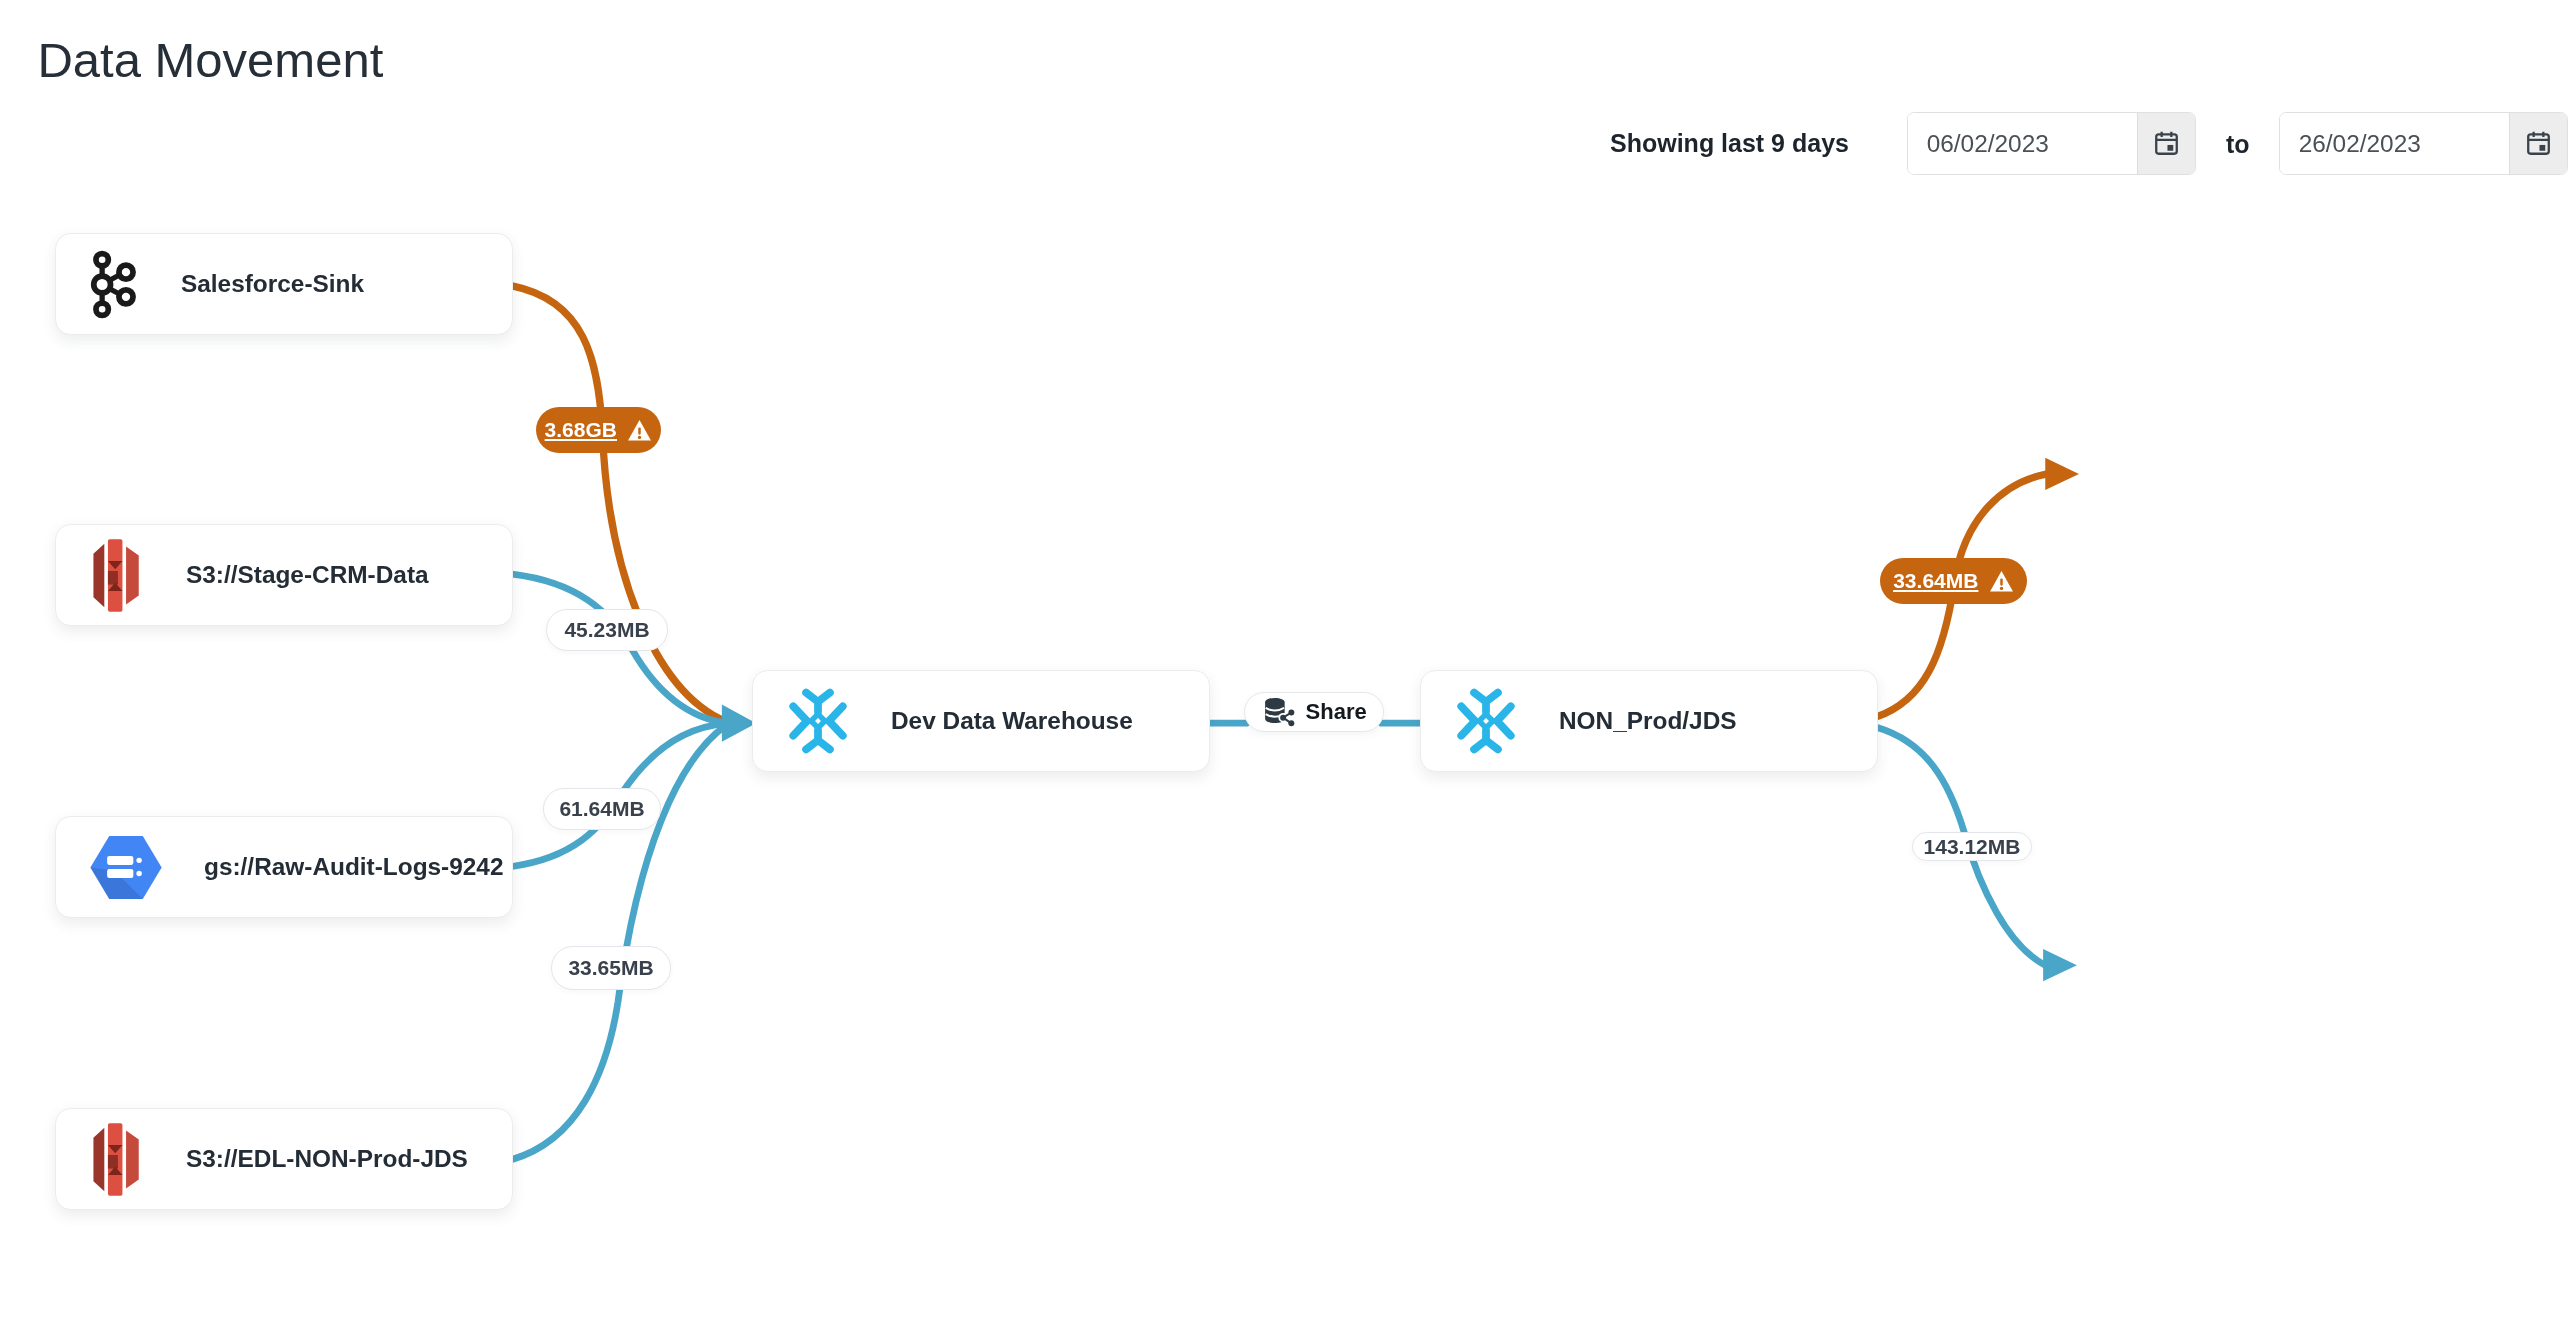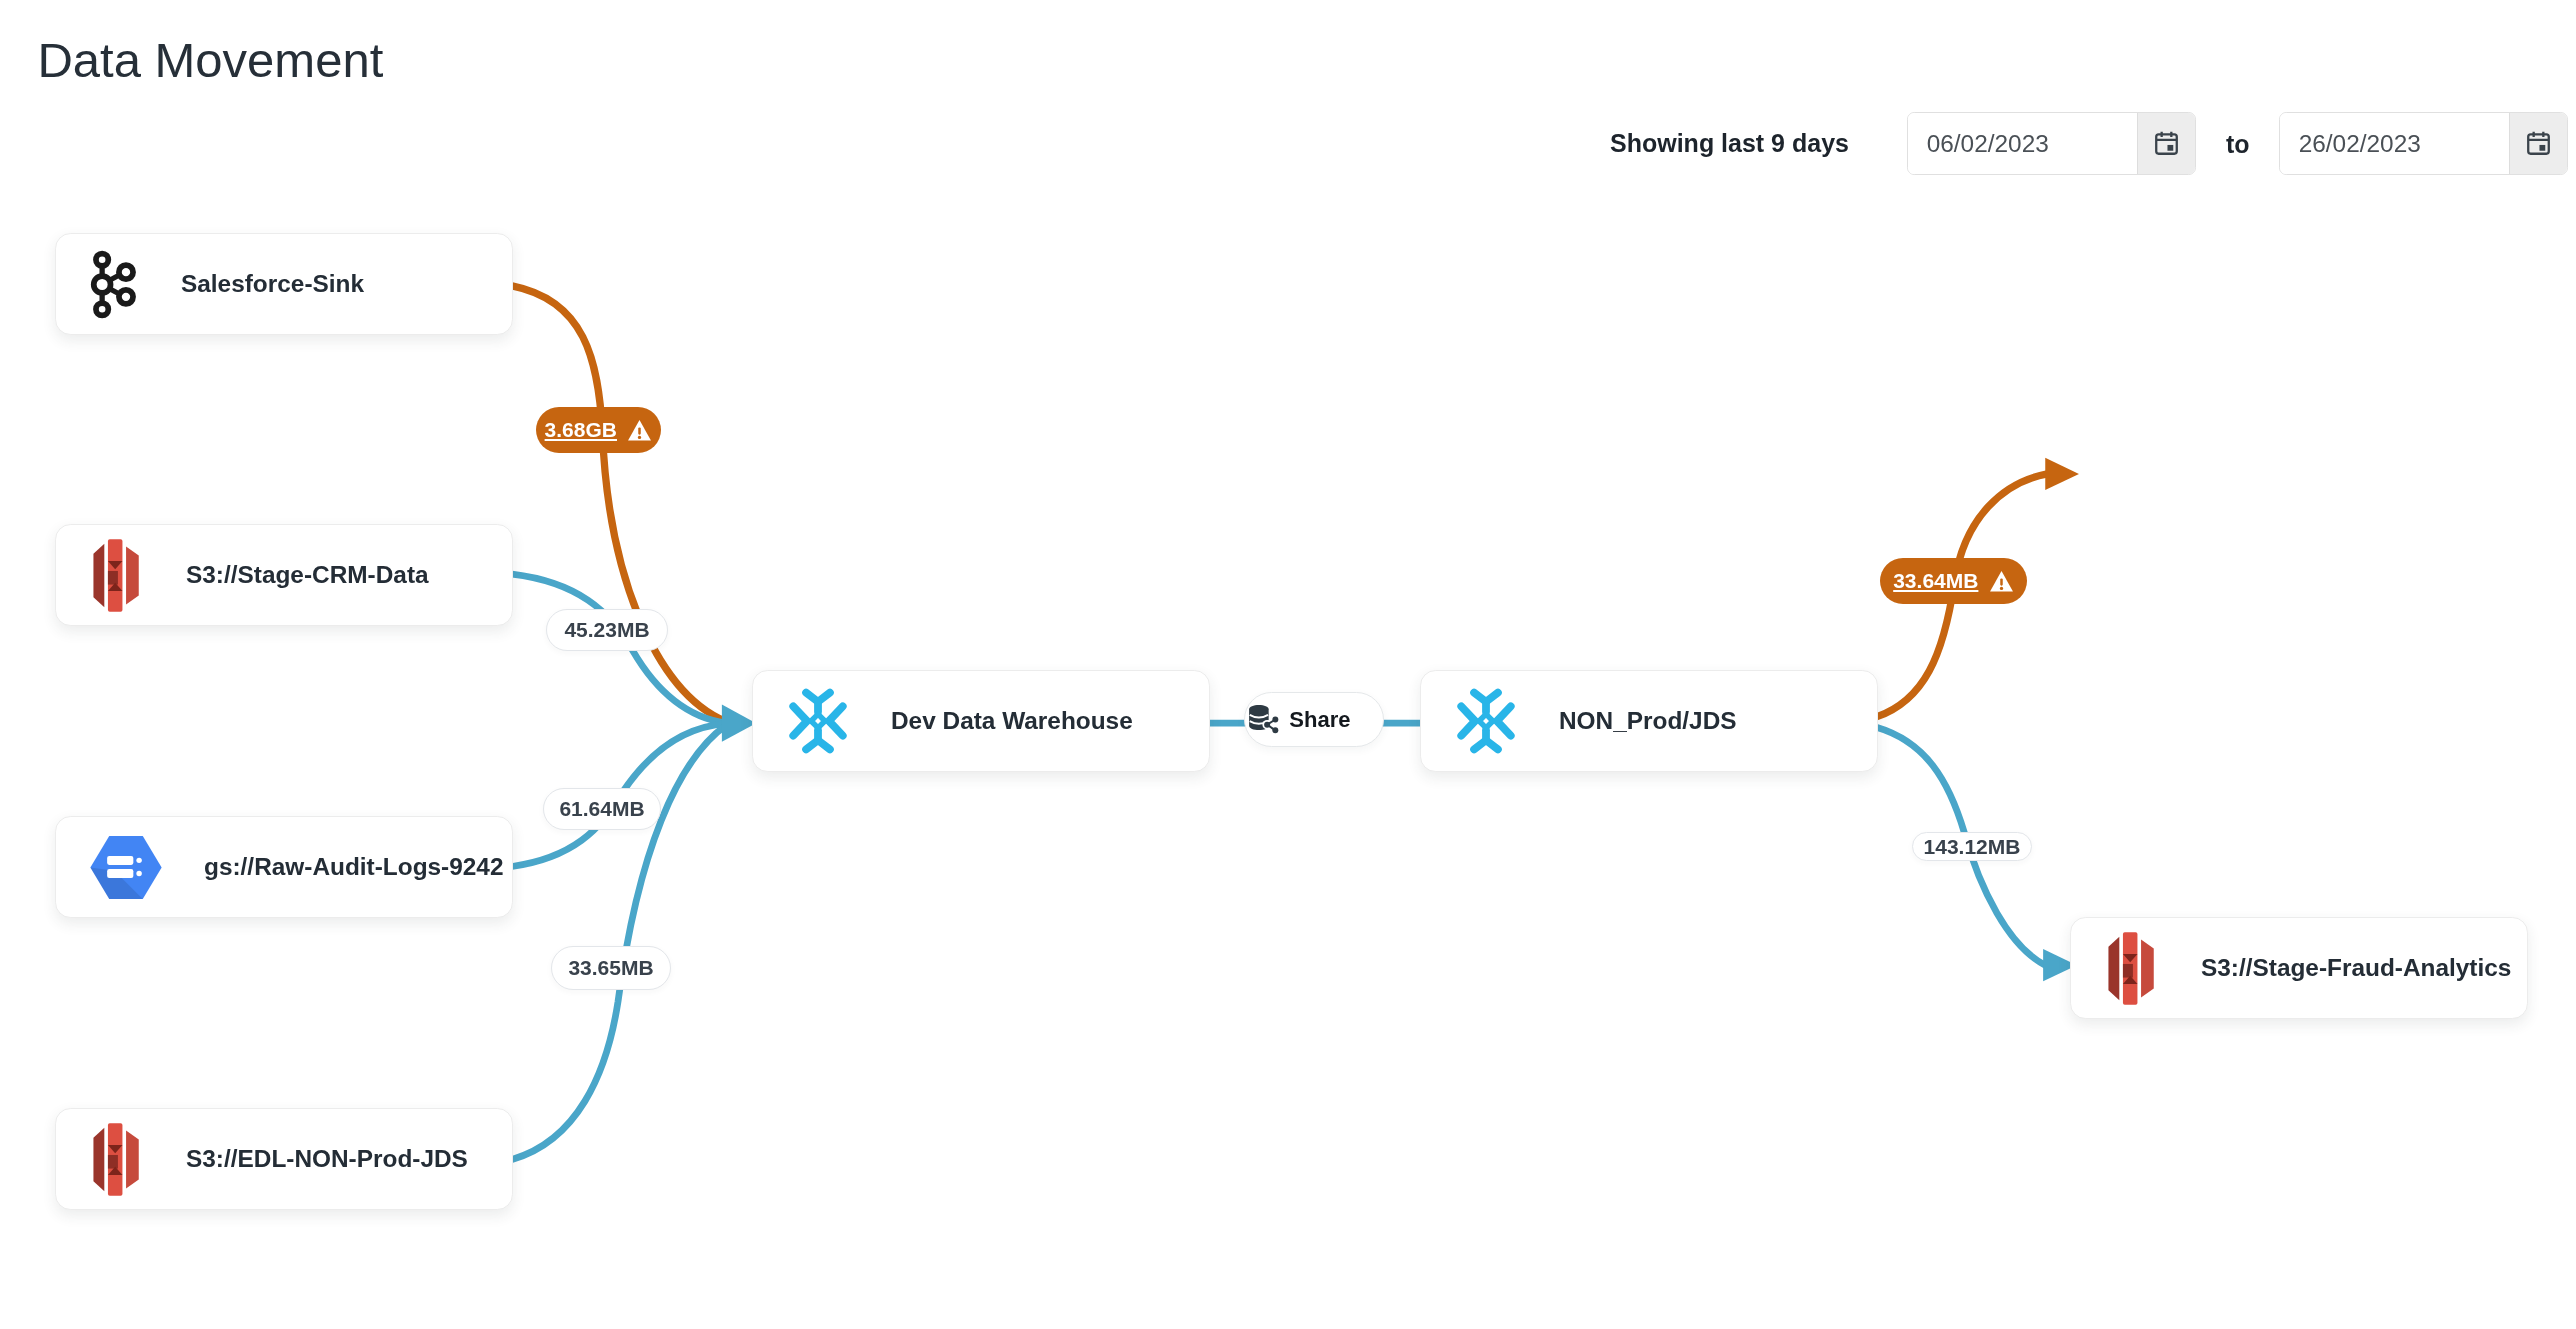--- a/index.html
+++ b/index.html
@@ -24,22 +24,22 @@
   .edge-orange{stroke:#C66510;stroke-width:14;fill:none;stroke-linecap:round;}
 
   
   .node{position:absolute;width:458px;height:102px;background:#ffffff;border:1px solid #ececec;
     border-radius:15.6px;box-shadow:0 5.2px 13.5px rgba(40,50,60,0.09);display:flex;align-items:center;
     gap:40px;padding:0 15.6px 0 32px;box-sizing:border-box;}
   .node-label{font-size:24.4px;font-weight:700;color:#242d36;white-space:nowrap;}
   .node-icon{flex:0 0 auto;display:flex;align-items:center;justify-content:center;}
 
   
-  .share-pill{position:absolute;left:1244px;top:692px;width:140px;height:55px;background:#fff;
-    border:1.6px solid #e5e8ea;border-radius:31px;display:flex;align-items:center;justify-content:flex-start;
+  .share-pill{position:absolute;left:1244px;top:692px;width:140px;height:40px;background:#fff;
+    border:1.6px solid #e5e8ea;border-radius:31px;display:flex;align-items:center;justify-content:center;
     gap:8.3px;box-sizing:border-box;box-shadow:0 3.1px 8.3px rgba(40,50,60,0.05);}
   .share-label{font-size:22px;font-weight:700;color:#14191e;}
 
   
   .pill{position:absolute;background:#ffffff;border:1.6px solid #e3e6ea;border-radius:519px;
     display:flex;align-items:center;justify-content:center;box-sizing:border-box;
     font-size:21px;font-weight:700;color:#39424c;box-shadow:0 2.1px 6.2px rgba(40,50,60,0.04);}
   .badge{position:absolute;background:#C66510;border-radius:519px;display:flex;align-items:center;
     justify-content:center;gap:10.4px;box-sizing:border-box;font-size:21px;font-weight:700;color:#ffffff;text-decoration:underline;}
 </style>
@@ -242,28 +242,15 @@
           <path d="M9 20 L24 36 L9 52"></path>
           <path d="M63 20 L48 36 L63 52"></path>
         </g>
         <path d="M36 28.5 L43.5 36 L36 43.5 L28.5 36 Z" stroke="#29B5E8" stroke-width="6" fill="none" stroke-linejoin="round"></path>
       </svg>
     </span>
     <span class="node-label">NON_Prod/JDS</span>
   </div>
 
 
-  <div class="node" style="left:2070px;top:917px">
-    <span class="node-icon">
-      <svg width="58" height="83" viewBox="0 0 64 88">
-        <polygon points="6,20 18,9 18,79 6,68" fill="#9A352B"></polygon>
-        <rect x="22" y="4" width="16" height="80" rx="2" fill="#DD4F41"></rect>
-        <polygon points="42,12 56,22 56,66 42,76" fill="#C64A3C"></polygon>
-        <polygon points="22,28 38,28 30,37" fill="#7D241B"></polygon>
-        <rect x="22" y="39" width="11" height="15" fill="#8E2E25"></rect>
-        <polygon points="22,61 30,52 38,61" fill="#7D241B"></polygon>
-      </svg>
-    </span>
-    <span class="node-label">S3://Stage-Fraud-Analytics</span>
-  </div>
 
 </div>
 
 
 </body></html>

